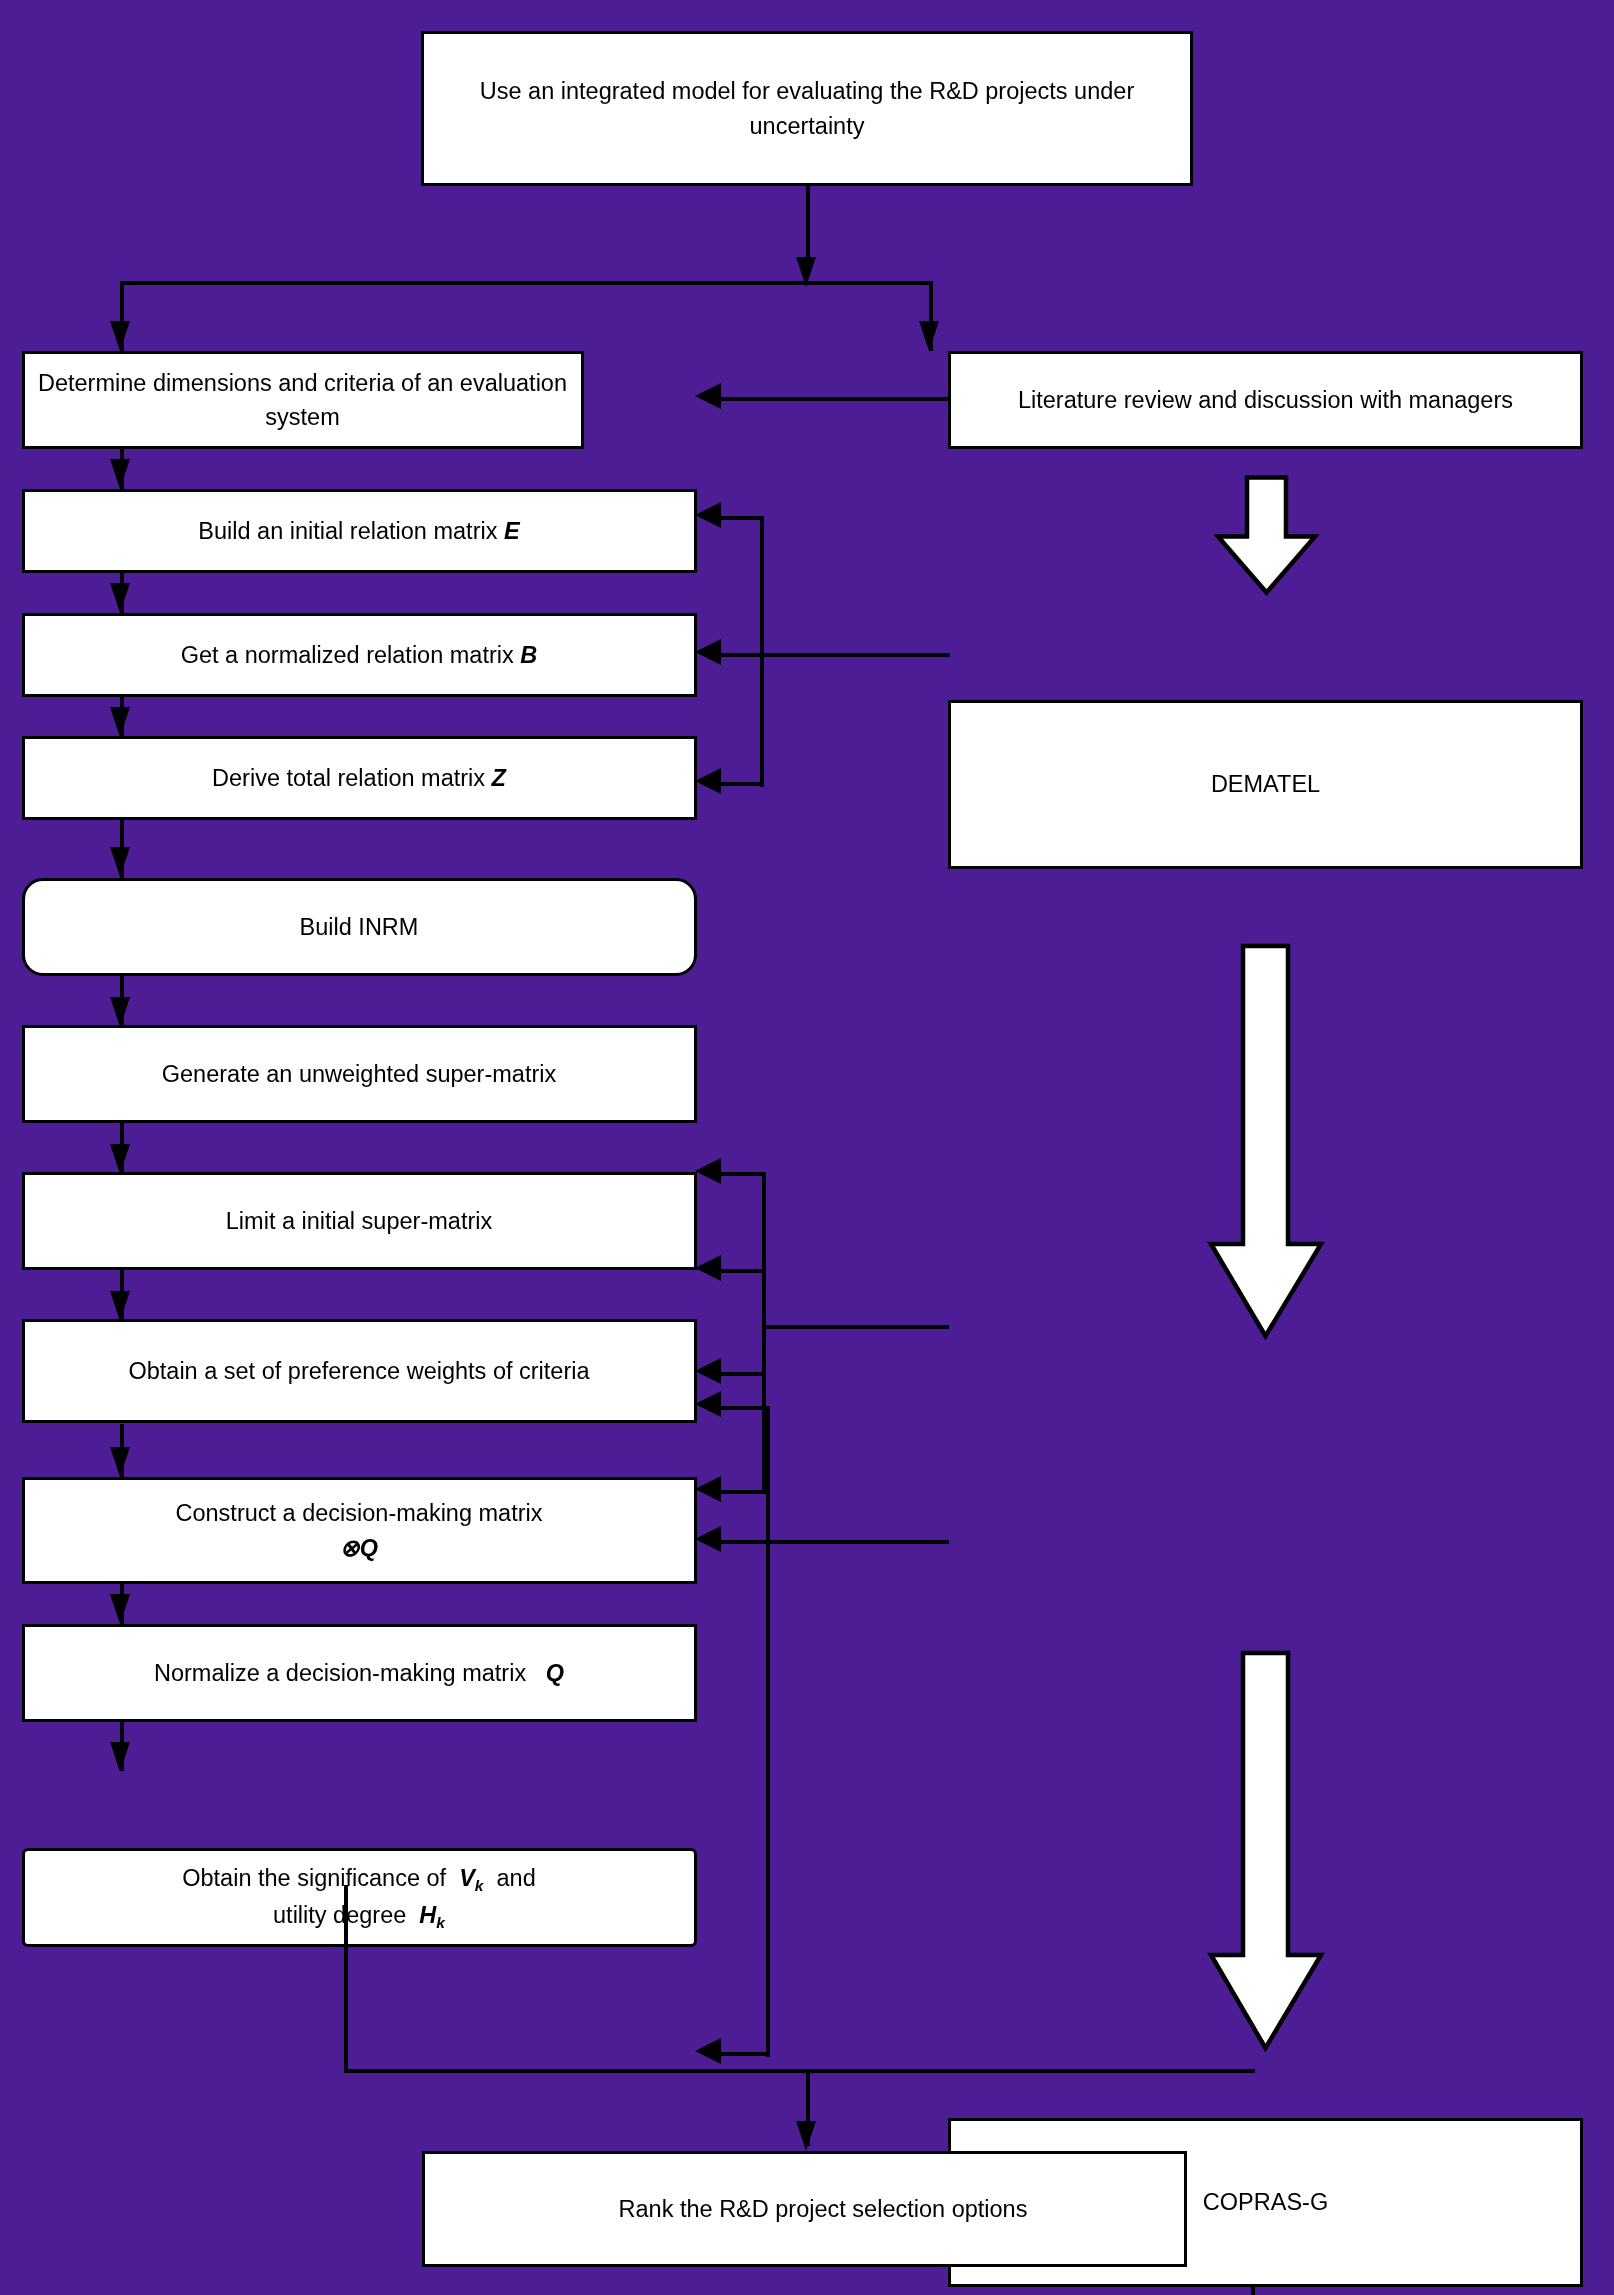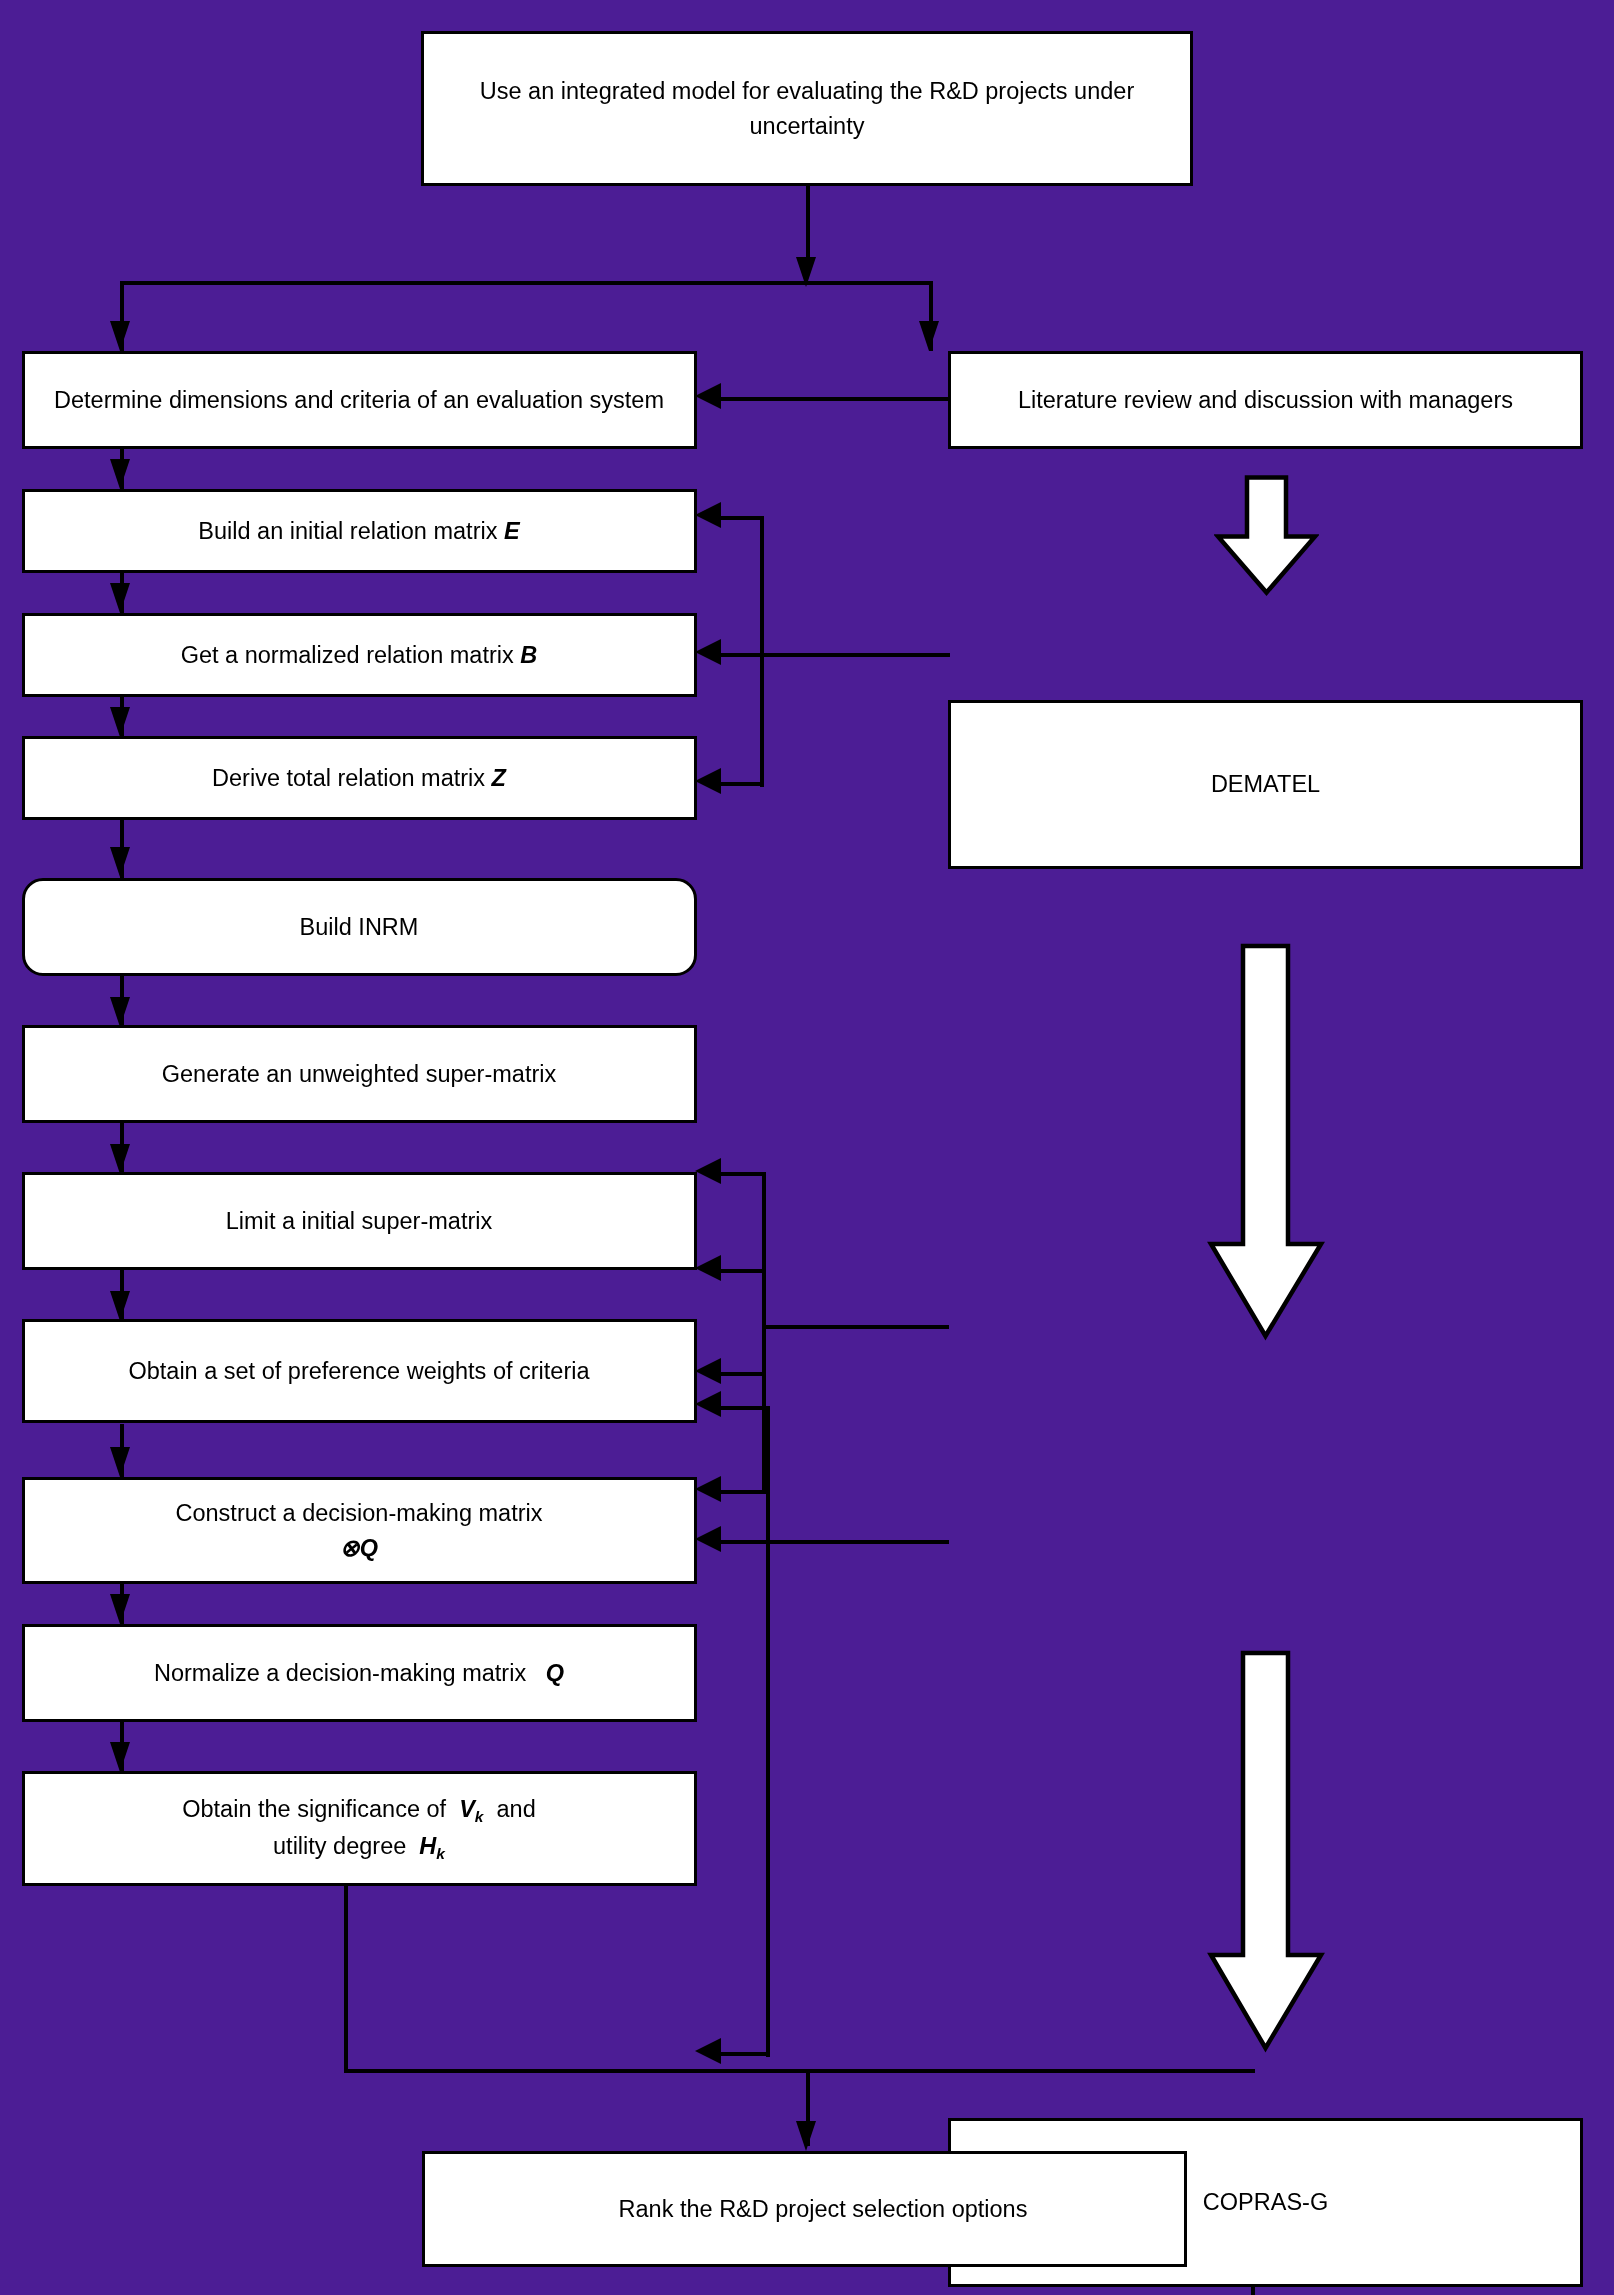--- a/index.html
+++ b/index.html
@@ -58,21 +58,21 @@
   </div>
 
   <div class="vline" style="left: 806px; top: 186px; height: 77px;"></div>
   <div class="arrow-down" style="left: 796px; top: 257px; border-top-width: 30px;"></div>
   <div class="hline" style="left: 120px; top: 281px; width: 812px;"></div>
   <div class="vline" style="left: 120px; top: 281px; height: 70px;"></div>
   <div class="arrow-down" style="left: 110px; top: 321px; border-top-width: 30px;"></div>
   <div class="vline" style="left: 929px; top: 281px; height: 70px;"></div>
   <div class="arrow-down" style="left: 919px; top: 321px; border-top-width: 30px;"></div>
 
-  <div class="box" style="left: 21.5px; top: 351px; width: 675px; height: 98px;">
+  <div class="box" style="left: 21.5px; top: 351px; width: 562px; height: 98px;">
     <span class="txt">Determine dimensions and criteria of an evaluation system</span>
   </div>
 
   <div class="vline" style="left: 120px; top: 449px; height: 40px;"></div>
   <div class="arrow-down" style="left: 110px; top: 459px; border-top-width: 30px;"></div>
 
   <div class="box" style="left: 21.5px; top: 489px; width: 675px; height: 84px;">
     <span class="txt">Build an initial relation matrix <i>E</i></span>
   </div>
 
@@ -128,21 +128,21 @@
   <div class="vline" style="left: 120px; top: 1584px; height: 40px;"></div>
   <div class="arrow-down" style="left: 110px; top: 1594px; border-top-width: 30px;"></div>
 
   <div class="box" style="left: 21.5px; top: 1624px; width: 675px; height: 98px;">
     <span class="txt">Normalize a decision-making matrix&nbsp;&nbsp;&nbsp;<i class="var">Q</i></span>
   </div>
 
   <div class="vline" style="left: 120px; top: 1722px; height: 49px;"></div>
   <div class="arrow-down" style="left: 110px; top: 1742px; border-top-width: 30px;"></div>
 
-  <div class="box" style="left: 21.5px; top: 1771px; width: 675px; height: 115px;">
+  <div class="box" style="left: 21.5px; top: 1848px; width: 675px; height: 99px; border-radius: 6px;">
     <span class="txt"><span>Obtain the significance of</span>&nbsp;&nbsp;<i class="var">V</i><span class="sub">k</span>&nbsp;&nbsp;<span>and</span><br><span>utility degree</span>&nbsp;&nbsp;<i class="var">H</i><span class="sub">k</span></span>
   </div>
 
   <div class="box" style="left: 948px; top: 351px; width: 635px; height: 98px;">
     <span class="txt">Literature review and discussion with managers</span>
   </div>
 
   <div class="hline" style="left: 721px; top: 397px; width: 229px;"></div>
   <div class="arrow-left" style="left: 695px; top: 383px;"></div>
 

